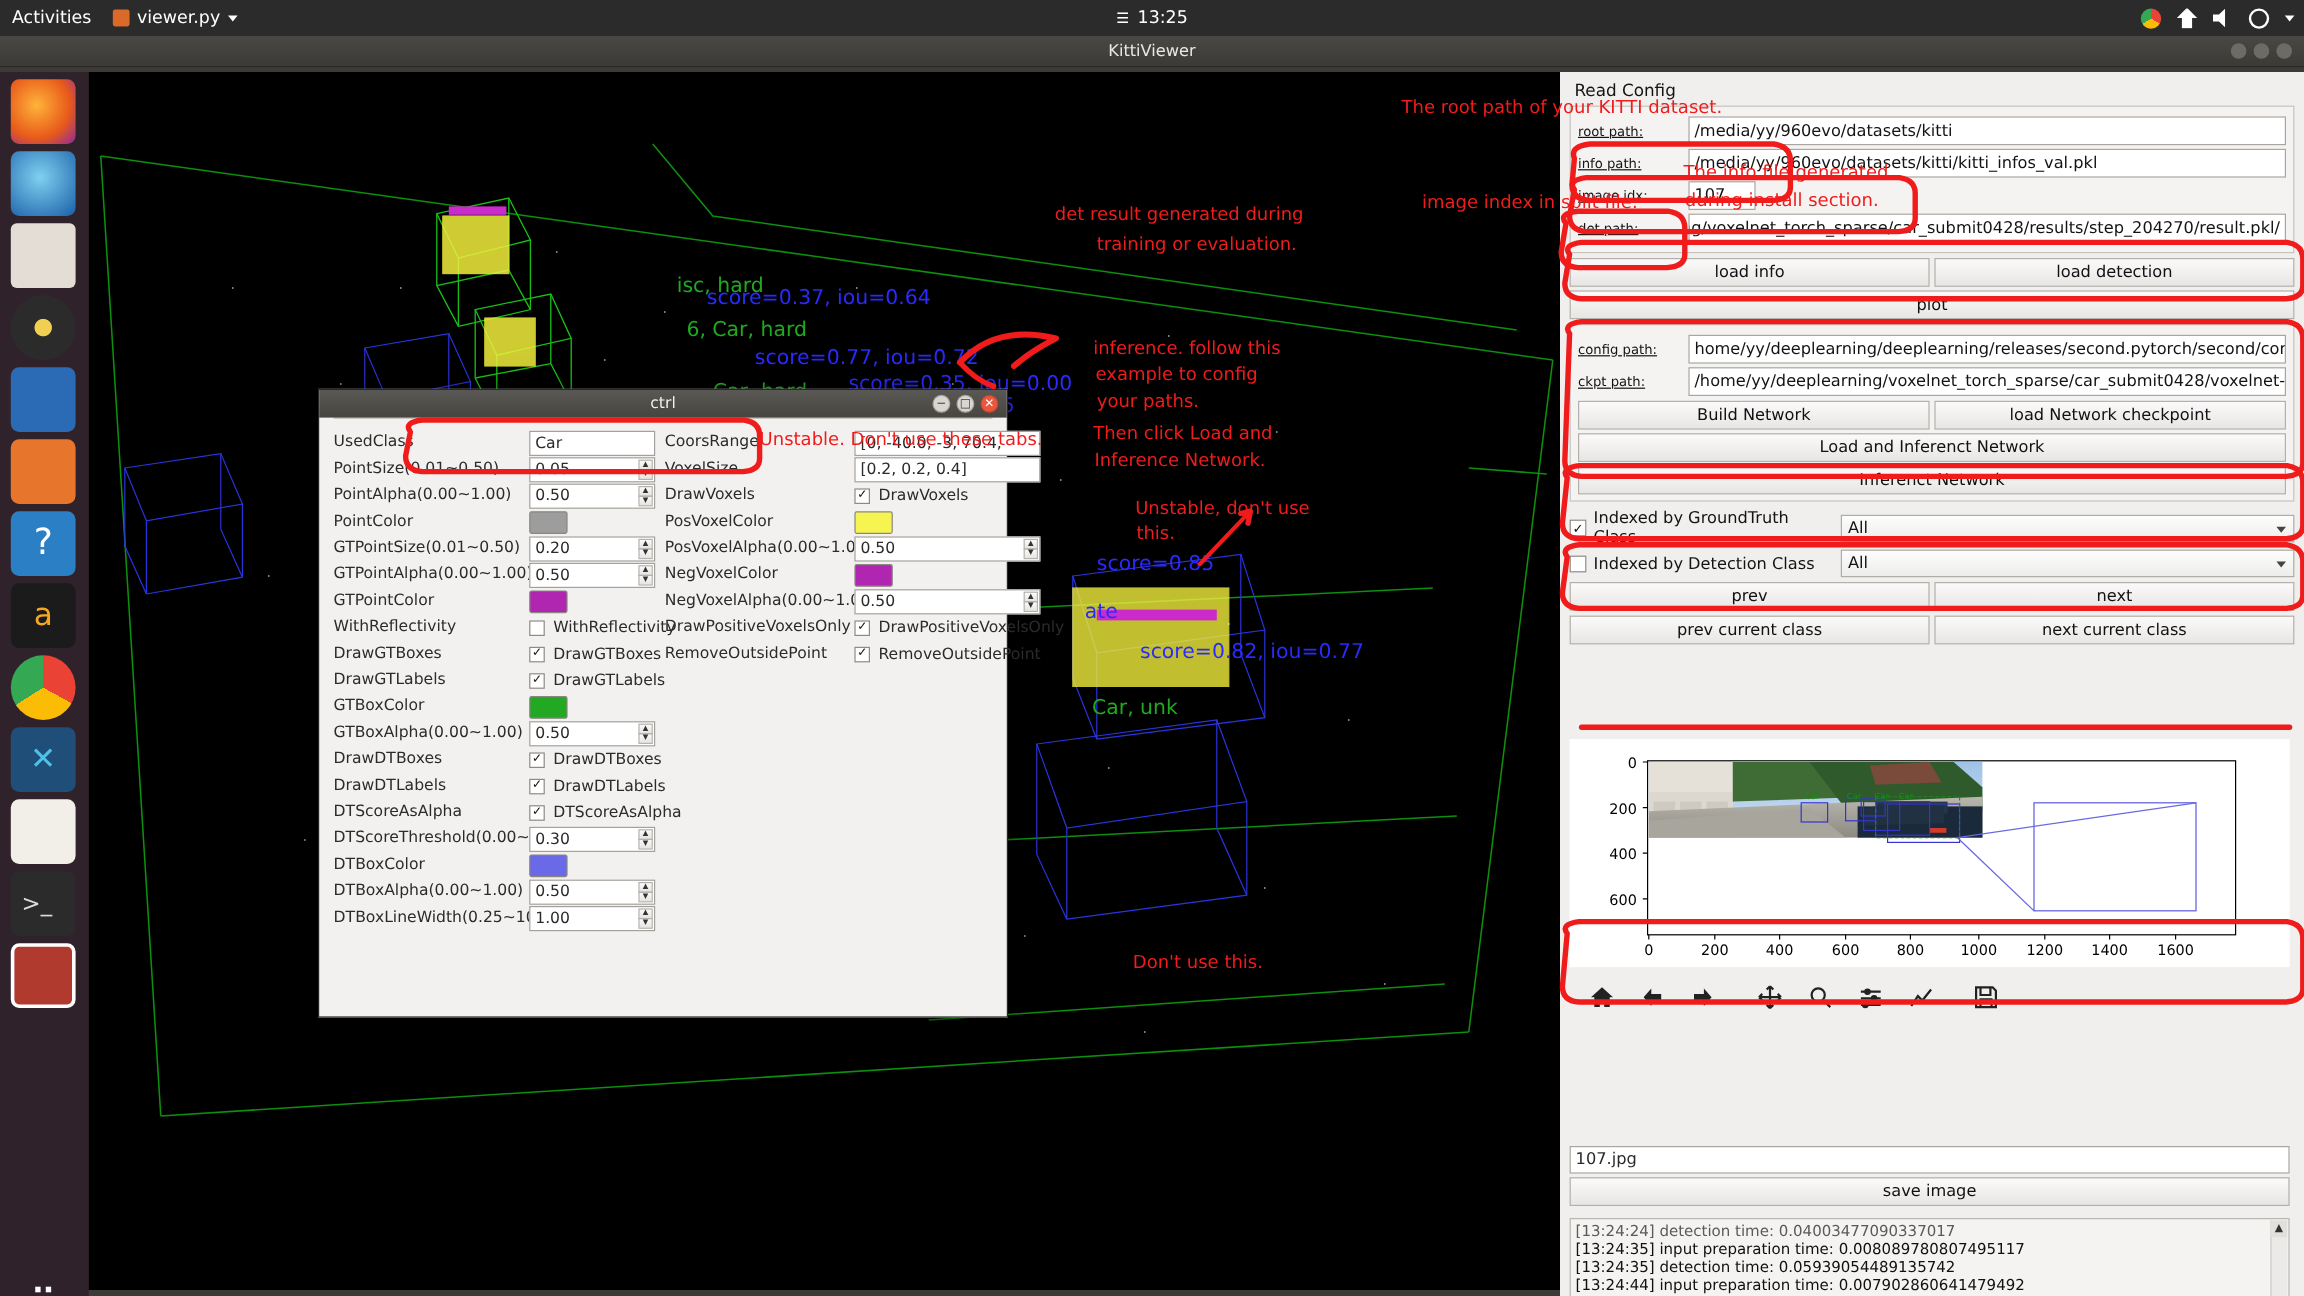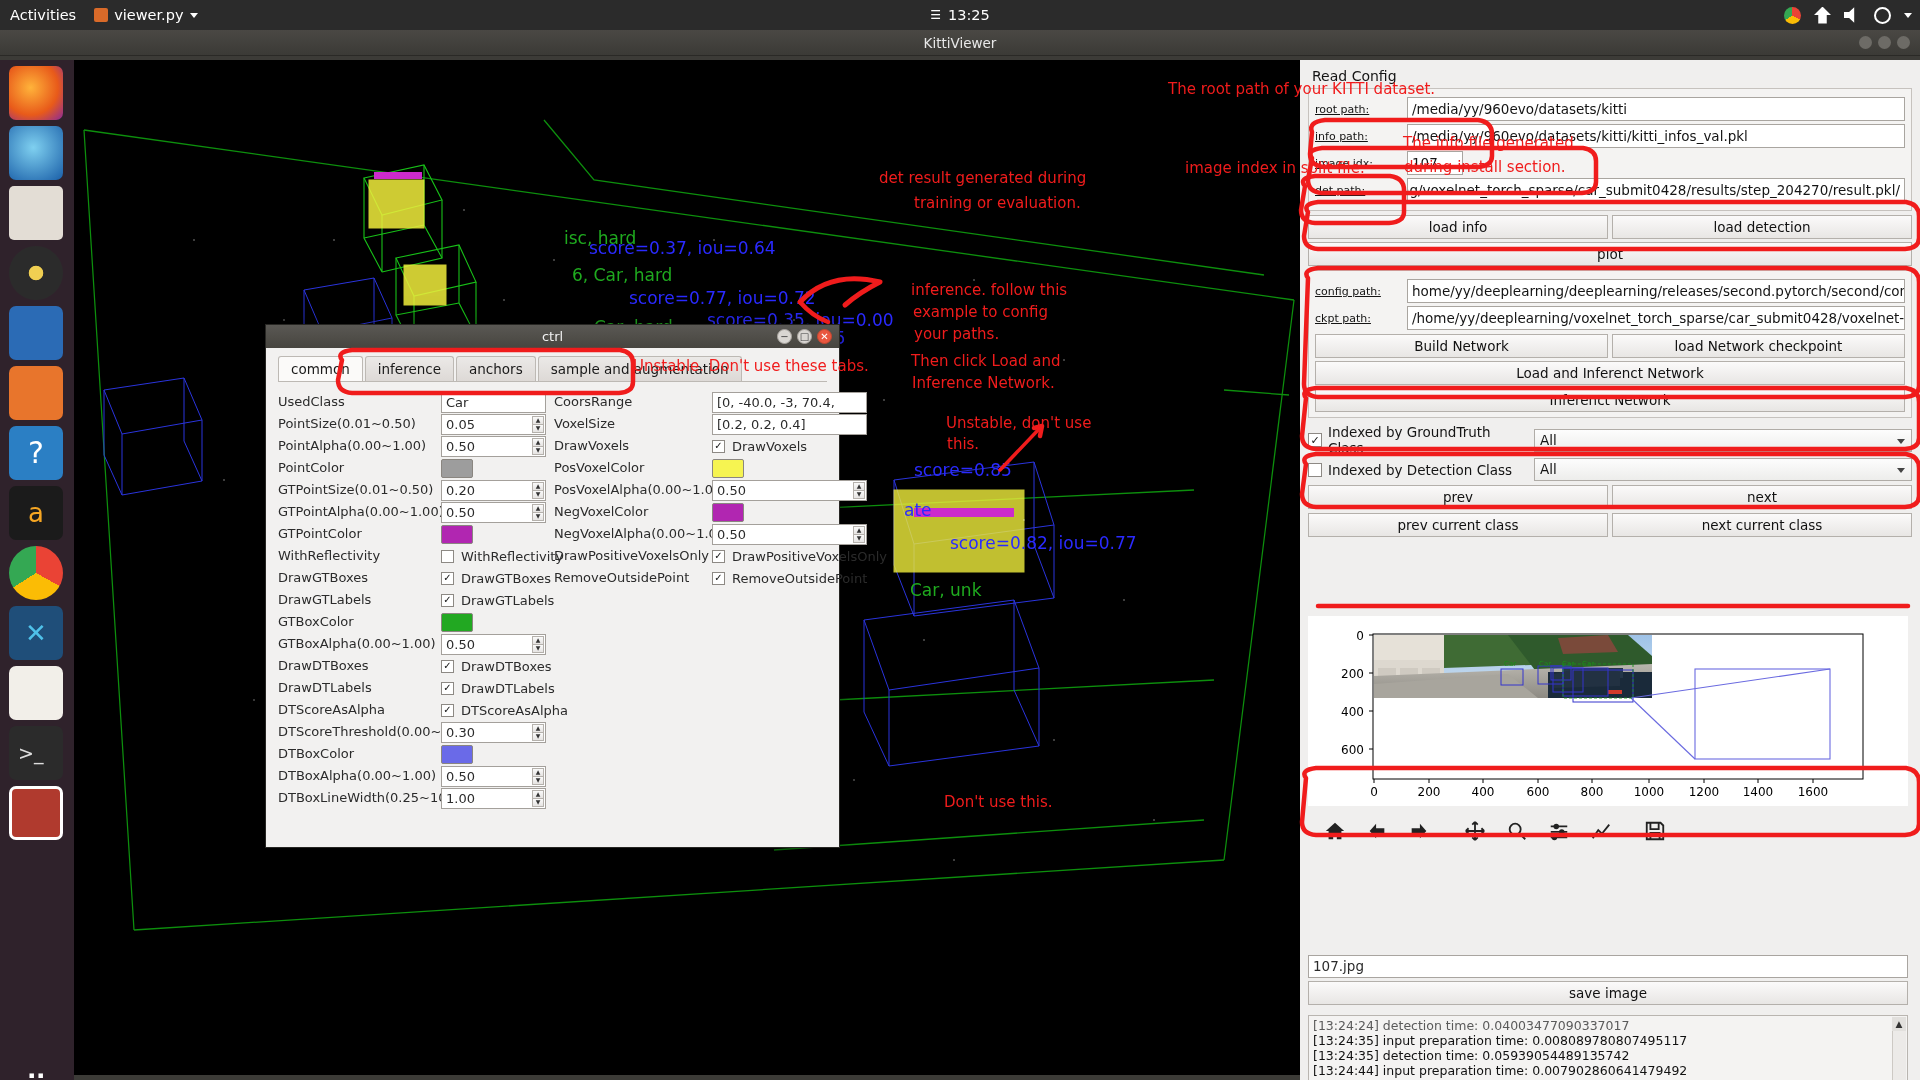--- a/index.html
+++ b/index.html
@@ -579,26 +579,20 @@
   <div id="ctrl">
     <div id="ctrlbar">
       <span>ctrl</span>
       <div class="cbtns">
         <div class="cb">−</div>
         <div class="cb">□</div>
         <div class="cb close">✕</div>
       </div>
     </div>
 
-    <div id="tabs">
-      <div class="tab active">common</div>
-      <div class="tab">inference</div>
-      <div class="tab">anchors</div>
-      <div class="tab">sample and augmentation</div>
-    </div>
     <div id="tabline"></div>
 
     <div id="grid">
         <div class="glabel">UsedClass</div>
         <div class="txtfield">Car</div>
         <div class="glabel">CoorsRange</div>
         <div class="txtfield">[0, -40.0, -3, 70.4, 40.0, 1]</div>
         <div class="glabel">PointSize(0.01~0.50)</div>
         <div class="spin">0.05<div class="up">▲</div><div class="dn2">▼</div></div>
         <div class="glabel">VoxelSize</div>

